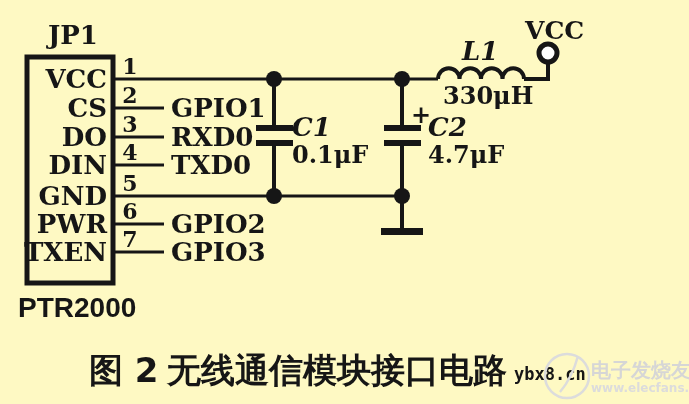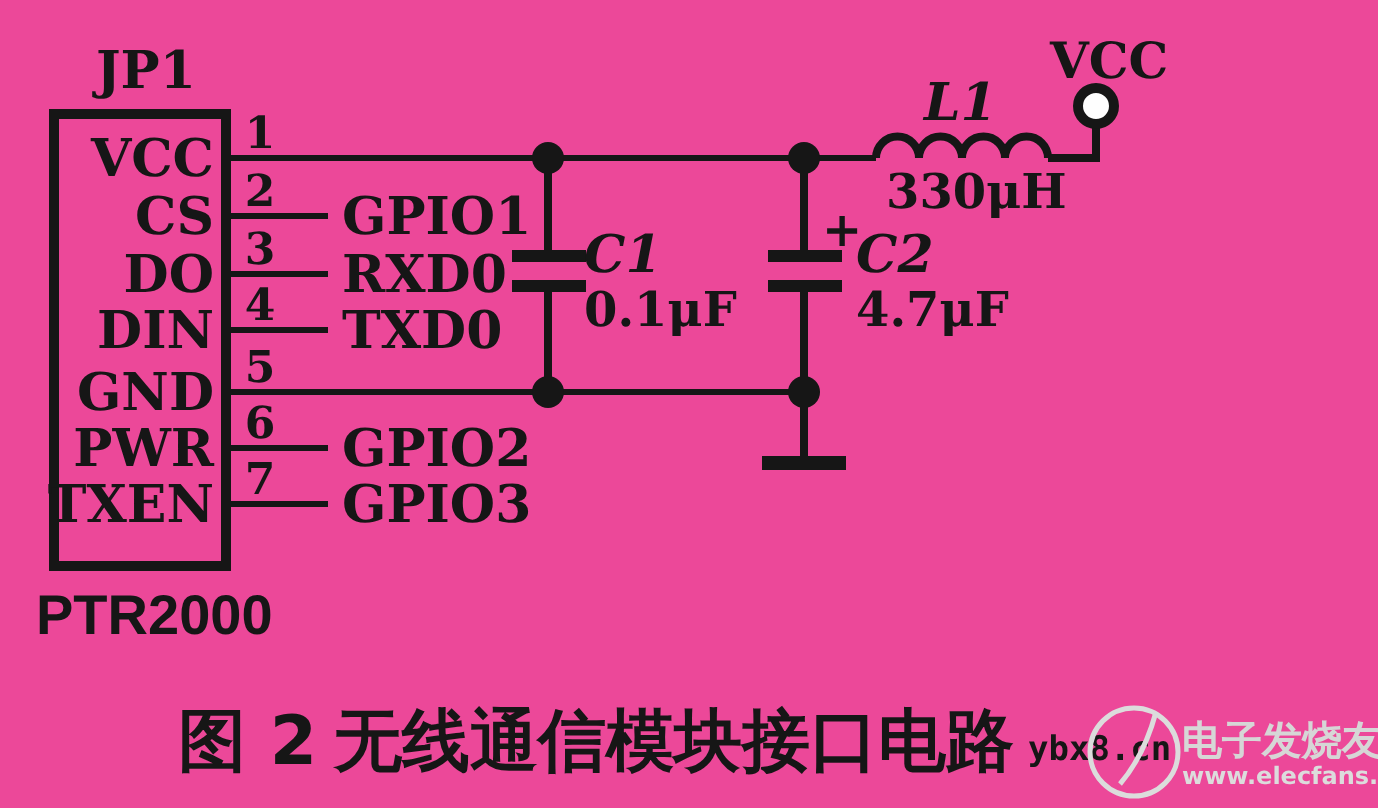--- a/index.html
+++ b/index.html
@@ -1,16 +1,16 @@
 <!DOCTYPE html>
 <html><head>
 <meta charset="utf-8">
 <style>
   html,body{margin:0;padding:0;background:#fff;}
-  #page{position:relative;width:689px;height:404px;background:#ec4899;overflow:hidden;
+  #page{position:relative;width:689px;height:404px;background:#fef9c3;overflow:hidden;
         font-family:"DejaVu Serif", serif;}
   svg{position:absolute;top:0;left:0;}
   text{fill:#161616;}
   .pinname{font-size:26px;font-weight:bold;}
   .pinnum{font-size:22px;font-weight:bold;}
   .signal{font-size:26px;font-weight:bold;}
   .ref{font-size:26px;font-weight:bold;font-style:italic;}
   .val{font-size:24px;font-weight:bold;}
   .pwr{font-size:25px;font-weight:bold;}
   .conn{font-size:26px;font-weight:bold;}

